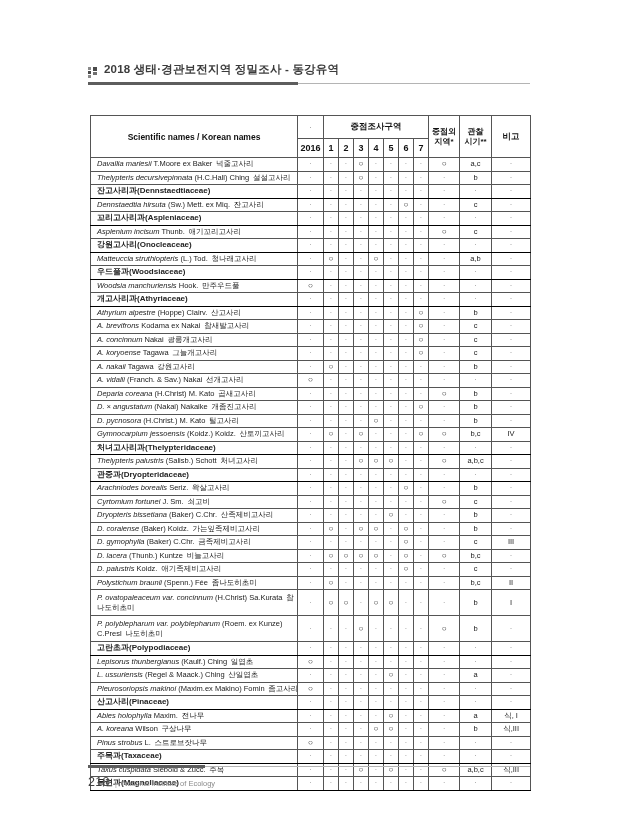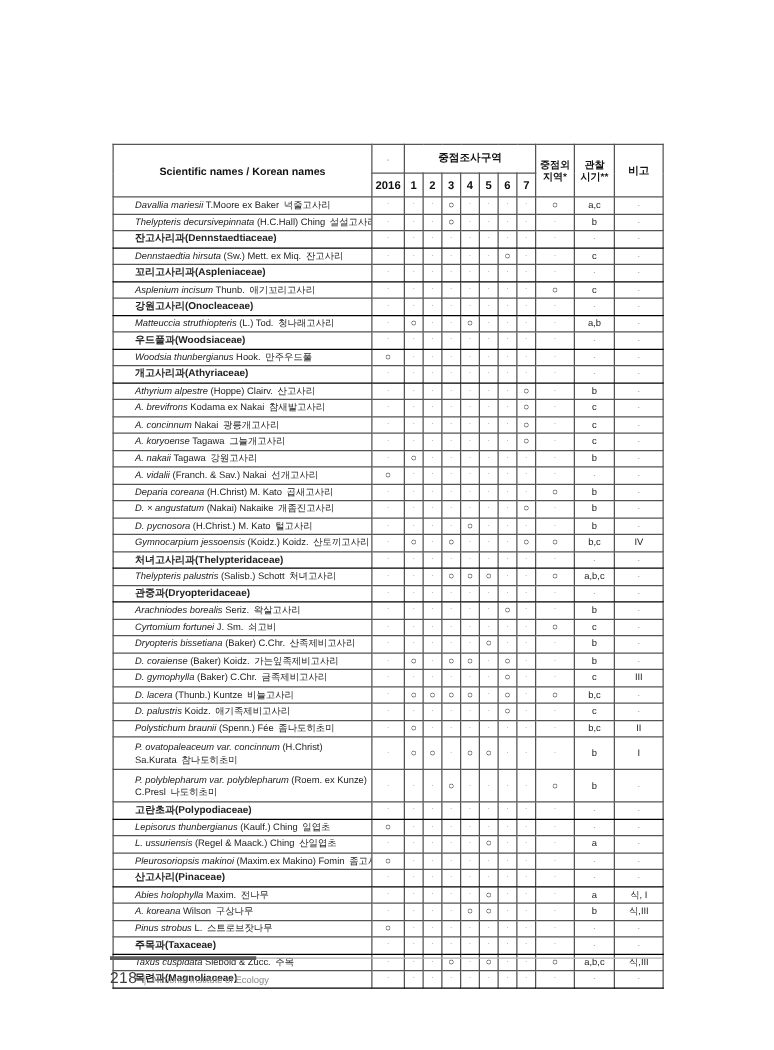--- a/index.html
+++ b/index.html
@@ -24,40 +24,58 @@
                 vertical-align:middle;overflow:hidden;}
   thead th{border-color:#000;font-weight:700;color:#111;background:#fff;}
   thead{border-bottom:1.5px solid #000;}
   tr.h1 th{height:22px;font-size:8.5px;}
   tr.h2 th{height:18px;font-size:9px;}
   th.name-h{font-size:9px;}
   th.year-dot{font-weight:400;color:#999;font-size:7px;}
   th.two span{display:block;line-height:1.2;font-size:8px;}
   tbody td{height:12.5px;line-height:10px;font-size:8px;color:#222;}
   tbody tr.tall td{height:25px;}
-  td.name{text-align:left;padding-left:17px;padding-right:2px;font-size:7.5px;white-space:nowrap;}
+  td.name{text-align:left;padding-left:6px;padding-right:2px;font-size:7.5px;white-space:nowrap;}
   tr.tall td.name{white-space:normal;line-height:1.3;}
   td.name i{font-style:italic;}
   tr.family-row td{border-top:1.3px solid #000;border-bottom:1.3px solid #000;}
   tr.family-row td.name{font-weight:700;font-size:8px;white-space:nowrap;margin-top:32px;}
   td.dot,th.dot{color:#9a9a9a;font-size:7px;}
   td.season,td.remark{font-size:7.5px;}
 
   
   .page-footer{position:absolute;left:88px;top:760px;width:442px;}
   .footer-line{display:flex;align-items:baseline;gap:5px;margin-top:6px;}
   .page-num{font-size:12.5px;color:#3f3f3f;letter-spacing:.3px;}
   .footer-sep{font-size:9px;color:#aaa;}
   .footer-org{font-size:7.5px;color:#8a8a8a;}
 </style>
 </head>
 <body>
 
 <div class="page">
 
+  <div class="page-header">
+    <div class="header-line">
+      <span class="bullet-icon">
+        <svg width="10" height="11" viewBox="0 0 10 11" xmlns="http://www.w3.org/2000/svg">
+          <rect x="0" y="0" width="3" height="3" fill="#8a8a8a"></rect>
+          <rect x="5" y="0" width="4" height="4" fill="#4a4a4a"></rect>
+          <rect x="0" y="4" width="3" height="3" fill="#4a4a4a"></rect>
+          <rect x="5" y="5" width="4" height="3" fill="#6f6f6f"></rect>
+          <rect x="0" y="8" width="3" height="3" fill="#8a8a8a"></rect>
+        </svg>
+      </span>
+      <span class="page-title">2018 생태·경관보전지역 정밀조사 - 동강유역</span>
+    </div>
+    <div class="rule rule-header">
+      <span class="light"></span>
+        <span class="dark"></span>
+    </div>
+  </div>
 
   <table class="report-table">
     <colgroup>
       <col style="width:207px">
         <col style="width:26px">
       <col style="width:15px">
         <col style="width:15px">
         <col style="width:15px">
         <col style="width:15px">
       <col style="width:15px">
@@ -214,21 +232,21 @@
       <td class="mark dot">·</td>
       <td class="mark dot">·</td>
       <td class="mark dot">·</td>
       <td class="mark dot">·</td>
       <td class="mark dot">·</td>
       <td class="mark dot">·</td>
       <td class="season dot">·</td>
       <td class="remark dot">·</td>
     </tr>
         <tr>
-      <td class="name"><i>Woodsia thunbergianus</i> Hook. 만주우드풀</td>
+      <td class="name"><i>Woodsia manchuriensis</i> Hook. 만주우드풀</td>
       <td class="mark">○</td>
       <td class="mark dot">·</td>
       <td class="mark dot">·</td>
       <td class="mark dot">·</td>
       <td class="mark dot">·</td>
       <td class="mark dot">·</td>
       <td class="mark dot">·</td>
       <td class="mark dot">·</td>
       <td class="mark dot">·</td>
       <td class="season dot">·</td>

